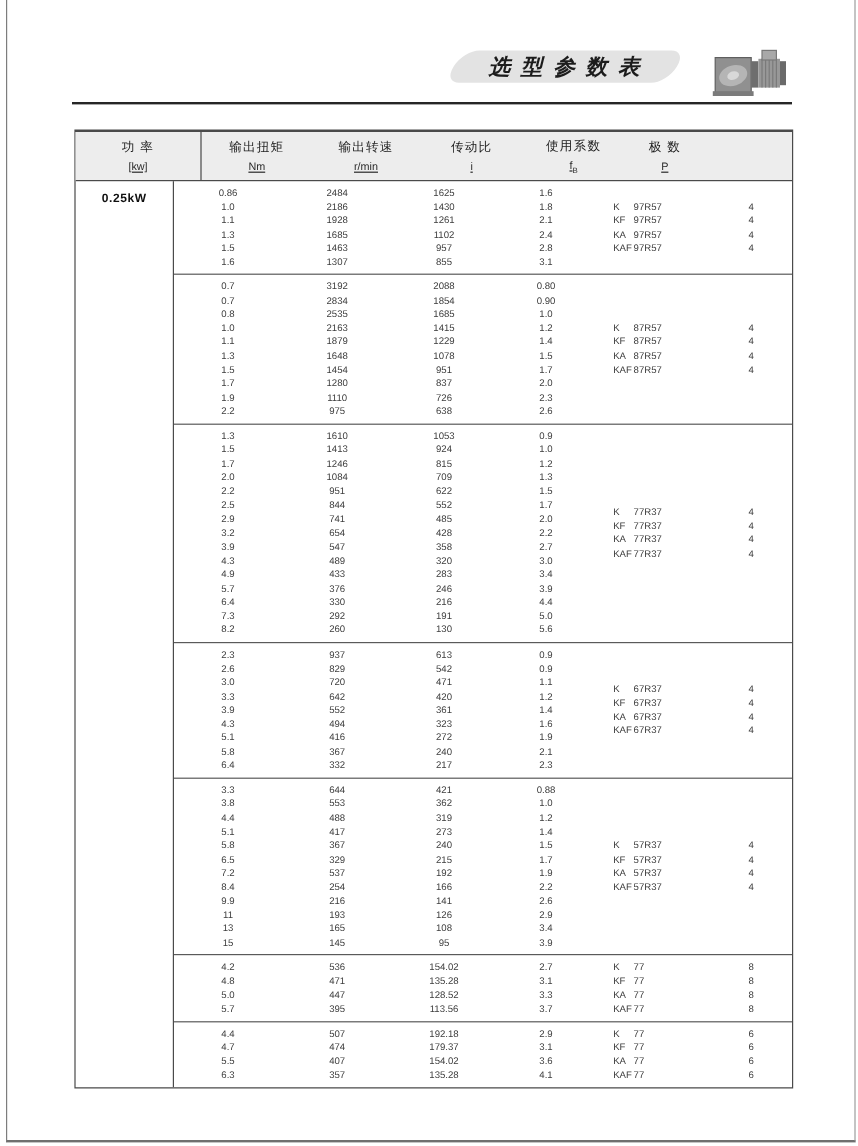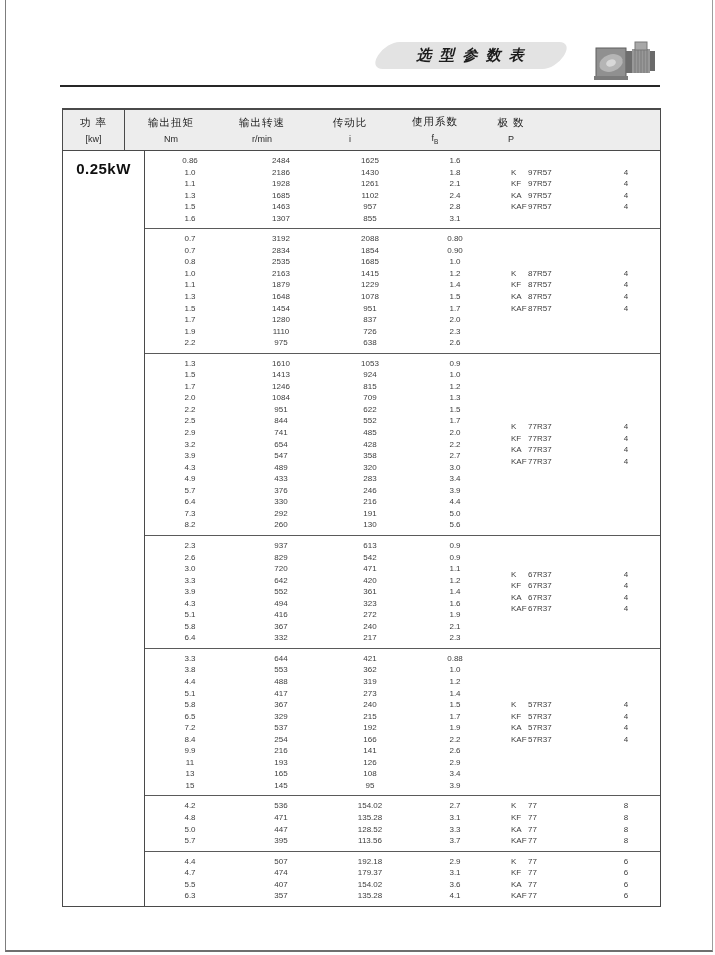--- a/index.html
+++ b/index.html
@@ -15,21 +15,21 @@
   }
   
   .banner-shape {
     position:absolute; left:378px; top:42px; width:186px; height:27px;
     background:#e3e3e3; transform:skewX(-32deg);
     border-radius:13px / 13px;
   }
   .banner-text {
     position:absolute; left:372px; top:42px; width:198px; height:27px;
     display:flex; align-items:center; justify-content:center;
-    font-size:15px; font-weight:bold; font-style:italic;
+    font-size:18px; font-weight:bold; font-style:italic;
     letter-spacing:2px; color:#1c1c1c; white-space:nowrap;
   }
   .product-photo { position:absolute; left:592px; top:38px; }
   .header-rule {
     position:absolute; left:60px; top:85px; width:600px; height:2px;
     background:#262626;
   }
   
   .sel-table {
     position:absolute; left:62px; top:108px; width:597px;
@@ -37,34 +37,34 @@
   }
   .thead {
     display:flex; height:40px; background:#ededed;
     border-bottom:1px solid #4a4a4a;
   }
   .th {
     display:flex; flex-direction:column; justify-content:center;
     align-items:center; gap:4px;
   }
   .th-zh { font-size:10.5px; color:#1e1e1e; letter-spacing:1px; white-space:nowrap; }
-  .th-en { font-size:9px; color:#2a2a2a; }
+  .th-en { font-size:9px; color:#2a2a2a;text-decoration:underline; }
   .th-en sub { font-size:6.5px; }
-  .th-power { width:62px; border-right:1px solid #4a4a4a; box-sizing:border-box; }
+  .th-power { width:105px; border-right:1px solid #4a4a4a; box-sizing:border-box; }
   .w-speed  { width:90px; }
   .w-torque { width:92px; }
   .w-ratio  { width:86px; }
   .w-factor { width:84px; }
   .w-type   { width:95px; }
   .w-poles  { width:68px; }
   .tbody { display:flex; align-items:stretch; }
   .power-cell { width:82px; border-right:1px solid #4a4a4a; box-sizing:border-box; }
   .power-label {
     margin-top:9px; text-align:center; font-weight:bold;
-    font-size:15px; color:#101010; letter-spacing:0.5px;
+    font-size:10px; color:#101010; letter-spacing:0.5px;
   }
   .blocks { flex:1; }
   .tblock { display:flex; padding:4px 0; }
   .tblock + .tblock { border-top:1px solid #5a5a5a; }
   .bcol { display:flex; flex-direction:column; }
   .cell {
     height:11.55px; line-height:11.55px; font-size:8px;
     color:#3d3d3d; text-align:center; white-space:nowrap;
   }
   .type-col, .poles-col { justify-content:center; }

